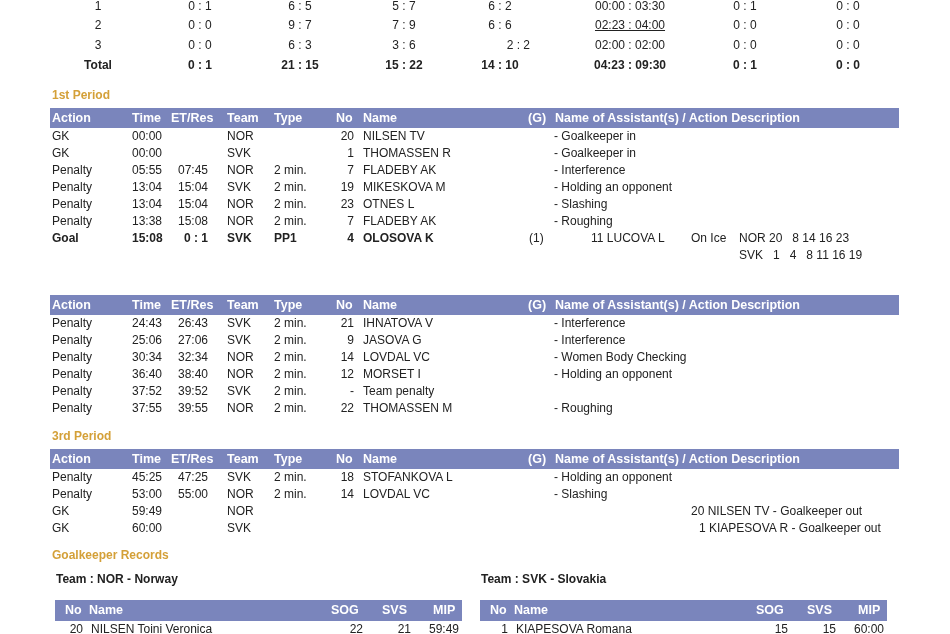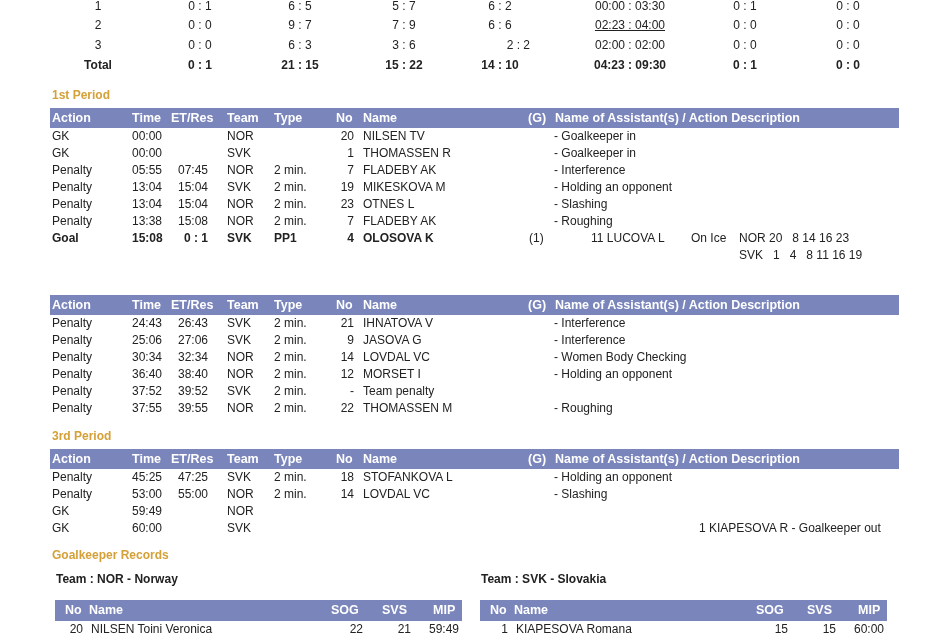--- a/index.html
+++ b/index.html
@@ -271,20 +271,21 @@
   <span class="c-team">NOR</span>
   <span class="c-type">2 min.</span>
   <span class="c-no">14</span>
   <span class="c-name">LOVDAL VC</span>
   <span class="c-desc">- Slashing</span>
 </div>
 <div class="row" style="top:503px;">
   <span class="c-action">GK</span>
   <span class="c-time">59:49</span>
   <span class="c-team">NOR</span>
+  <span style="left:691px;">20 NILSEN TV - Goalkeeper out</span>
 </div>
 <div class="row" style="top:520px;">
   <span class="c-action">GK</span>
   <span class="c-time">60:00</span>
   <span class="c-team">SVK</span>
   <span style="left:699px;">1 KIAPESOVA R - Goalkeeper out</span>
 </div>
 
 <div class="sec-title" style="top:548px;">Goalkeeper Records</div>
 

